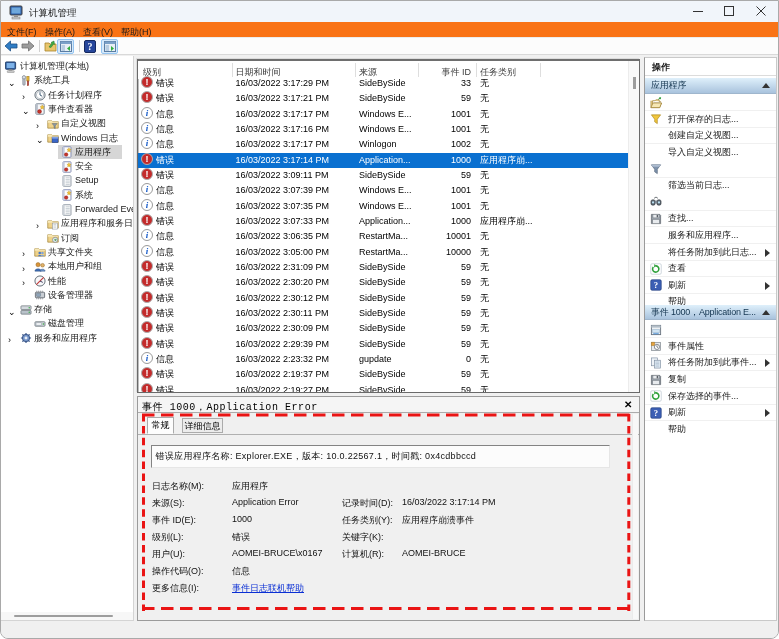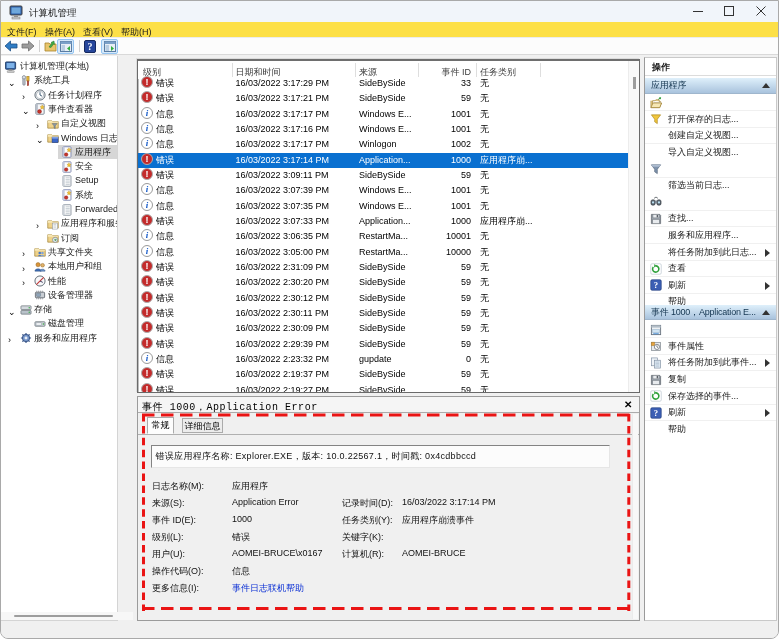--- a/index.html
+++ b/index.html
@@ -1,26 +1,26 @@
 <!DOCTYPE html>
 <html><head><meta charset="utf-8"><style>
 *{box-sizing:border-box;margin:0;padding:0}
 html,body{width:779px;height:639px;overflow:hidden;background:#fff}
 body{font-family:"Liberation Sans",sans-serif;font-size:9px;color:#000;position:relative}
 .win{position:absolute;inset:0;background:#f0f0f0;border:1px solid #a9a9a9;border-radius:0 0 8px 8px}
 .titlebar{position:absolute;left:1px;top:1px;right:1px;height:21px;background:#f1f5fa}
 .title-ico{position:absolute;left:8px;top:4px}
 .title-txt{position:absolute;left:28px;top:6px;font-size:9.5px;color:#111}
 .capbtn{position:absolute;top:0;width:32px;height:21px;color:#222}
-.menubar{position:absolute;left:1px;top:22px;right:1px;height:16px;background:#fde047;border-bottom:1px solid #ececec}
+.menubar{position:absolute;left:1px;top:22px;right:1px;height:16px;background:#f97316;border-bottom:1px solid #ececec}
 .menubar span{position:absolute;top:4px;color:#1a1a1a}
 .toolbar{position:absolute;left:1px;top:38px;right:1px;height:17px;background:#fcfcfc;border-bottom:1px solid #d9d9d9}
 .tbsep{position:absolute;top:2px;width:1px;height:12px;background:#d0d0d0}
 .tbtn{position:absolute;top:1px;width:17px;height:15px;border:1px solid #94c5f2;background:#d7e9fa;border-radius:2px}
-.treepane{position:absolute;left:1px;top:56px;width:117px;height:565px;background:#fff;border-right:1px solid #d4d4d4;border-bottom:1px solid #d4d4d4}
+.treepane{position:absolute;left:1px;top:56px;width:133px;height:565px;background:#fff;border-right:1px solid #d4d4d4;border-bottom:1px solid #d4d4d4}
 .trow{position:absolute;left:0;right:0;height:14.3px;line-height:14.3px;white-space:nowrap;overflow:hidden}
 .tico{width:13px;height:13px}
 .row.sel{background:#0a70d0;color:#fff;width:490px}
 .trow .lbl{position:absolute;top:0;color:#1a1a1a}
 .chev{position:absolute;top:2.5px;width:9px;height:9px}
 .tico{position:absolute;top:1.5px;width:12px;height:12px}
 .tsel{position:absolute;background:#d6d6d6}
 .hscroll{position:absolute;left:0;top:556px;width:132px;height:8px;background:#f7f7f7}
 .hthumb{position:absolute;left:13px;top:3px;width:99px;height:2px;background:#9d9d9d;border-radius:1px}
 .tablepane{position:absolute;left:137px;top:59px;width:503px;height:334px;background:#fff;border:1px solid #6a6a6a;border-top:2px solid #6e6e6e;overflow:hidden;box-shadow:-1px -1px 0 #dcdcdc,inset 1px 1px 0 #bdbdbd}
@@ -620,21 +620,21 @@
 <div class="fld" style="left:14px;top:134px">级别(L):</div>
     <div class="fld" style="left:94px;top:134px">错误</div>
     <div class="fld" style="left:204px;top:134px">关键字(K):</div>
 <div class="fld" style="left:14px;top:151px">用户(U):</div>
     <div class="fld" style="left:94px;top:151px">AOMEI-BRUCE\x0167</div>
     <div class="fld" style="left:204px;top:151px">计算机(R):</div>
     <div class="fld" style="left:264px;top:151px">AOMEI-BRUCE</div>
 <div class="fld" style="left:14px;top:168px">操作代码(O):</div>
     <div class="fld" style="left:94px;top:168px">信息</div>
 <div class="fld" style="left:14px;top:185px">更多信息(I):</div>
-    <div class="fld" style="left:94px;top:185px;color:#0a2fd4;">事件日志联机帮助</div>
+    <div class="fld" style="left:94px;top:185px;color:#0a2fd4;text-decoration:underline">事件日志联机帮助</div>
 <svg class="dash" width="490" height="198">
       <line x1="0" y1="2" x2="489" y2="2" stroke="#ea1414" stroke-width="3" stroke-dasharray="12.5 6.5"></line>
       <line x1="0" y1="195.5" x2="489" y2="195.5" stroke="#ea1414" stroke-width="3" stroke-dasharray="12.5 6.5"></line>
       <line x1="1.5" y1="1" x2="1.5" y2="198" stroke="#ea1414" stroke-width="3" stroke-dasharray="7.5 4.4"></line>
       <line x1="486.8" y1="1" x2="486.8" y2="198" stroke="#ea1414" stroke-width="3" stroke-dasharray="7.5 4.4"></line>
     </svg>
 </div>
 <div class="actionpane" id="action">
 <div class="ap-title">操作</div>
 <div class="ap-sec" style="top:20px">应用程序<span class="ar"></span></div>

